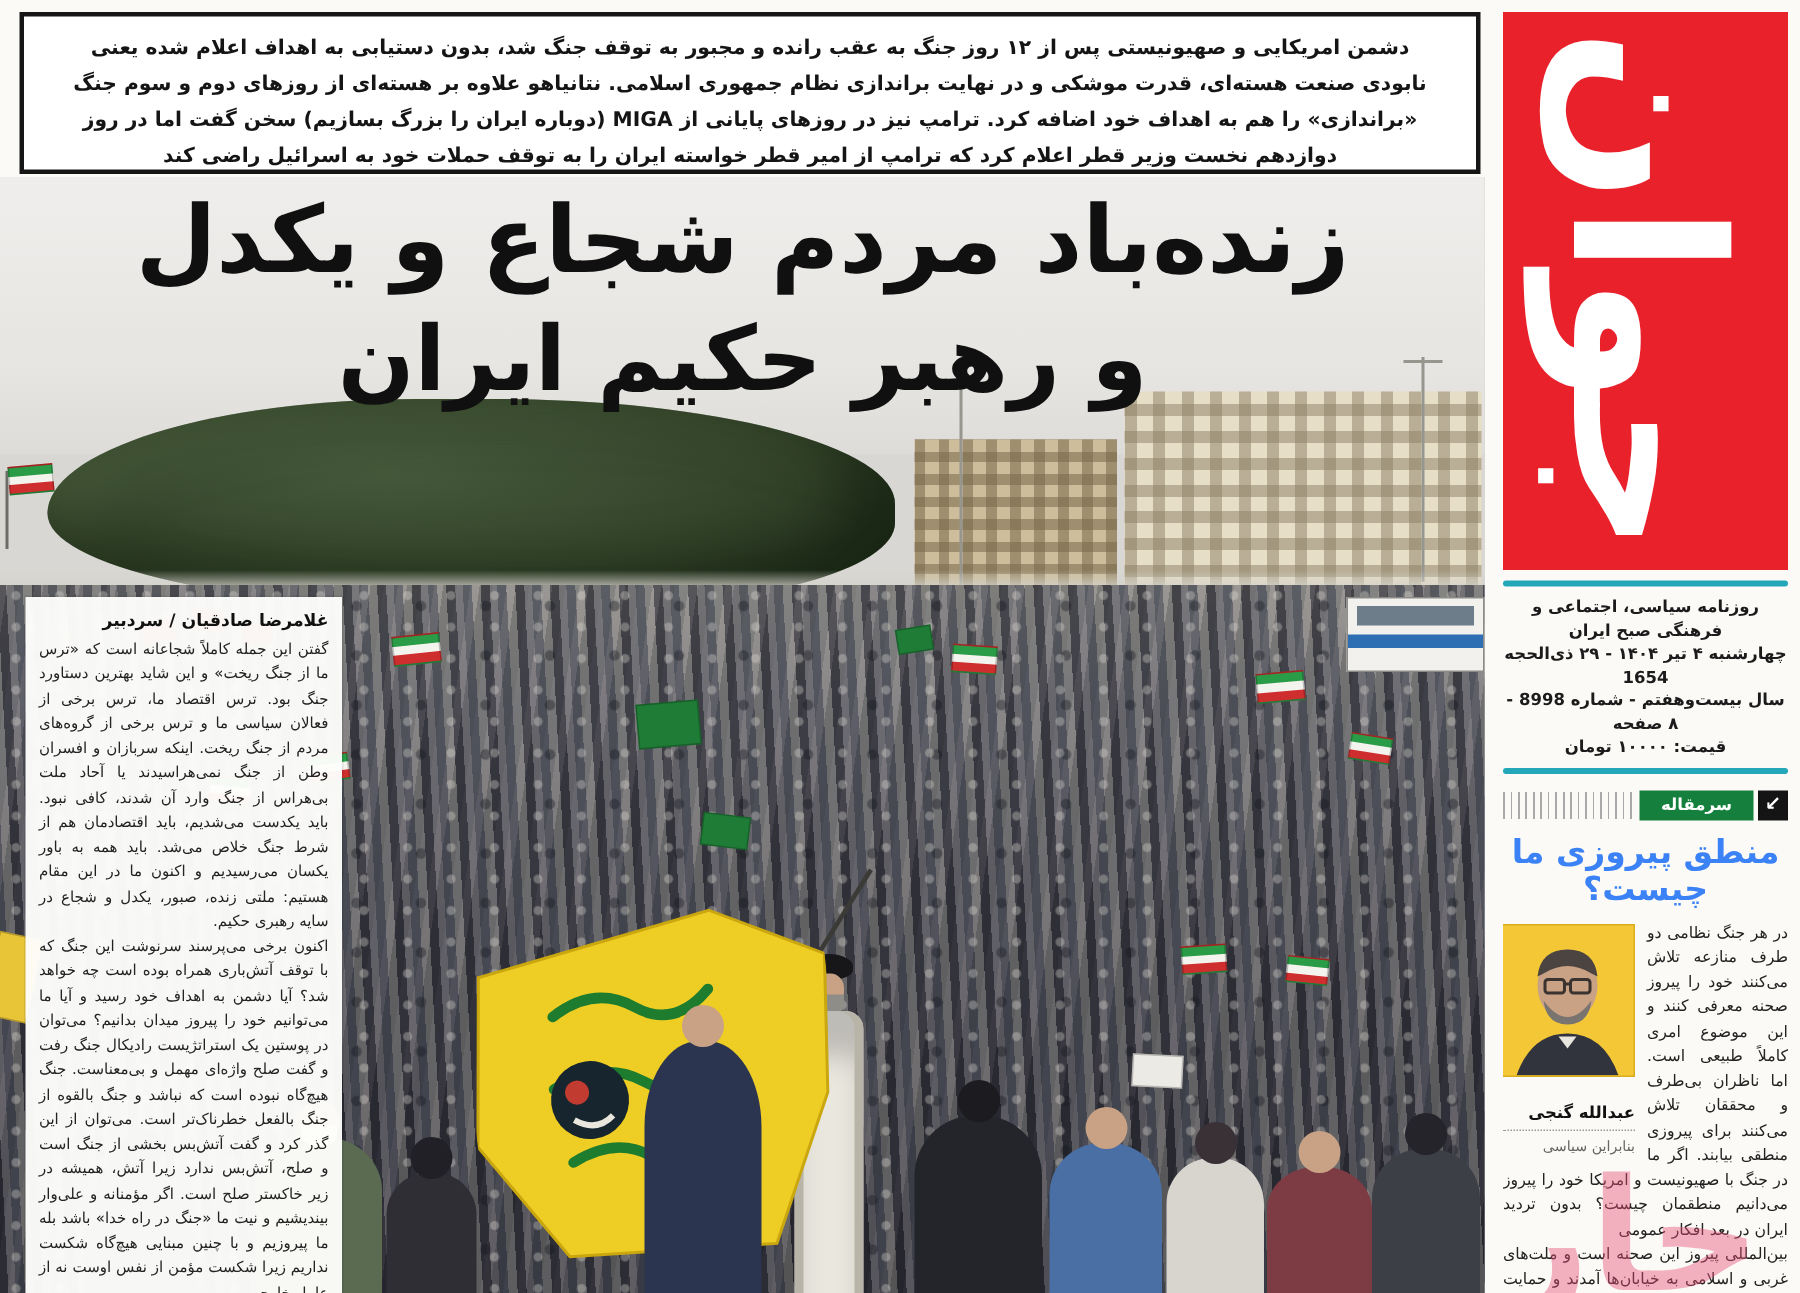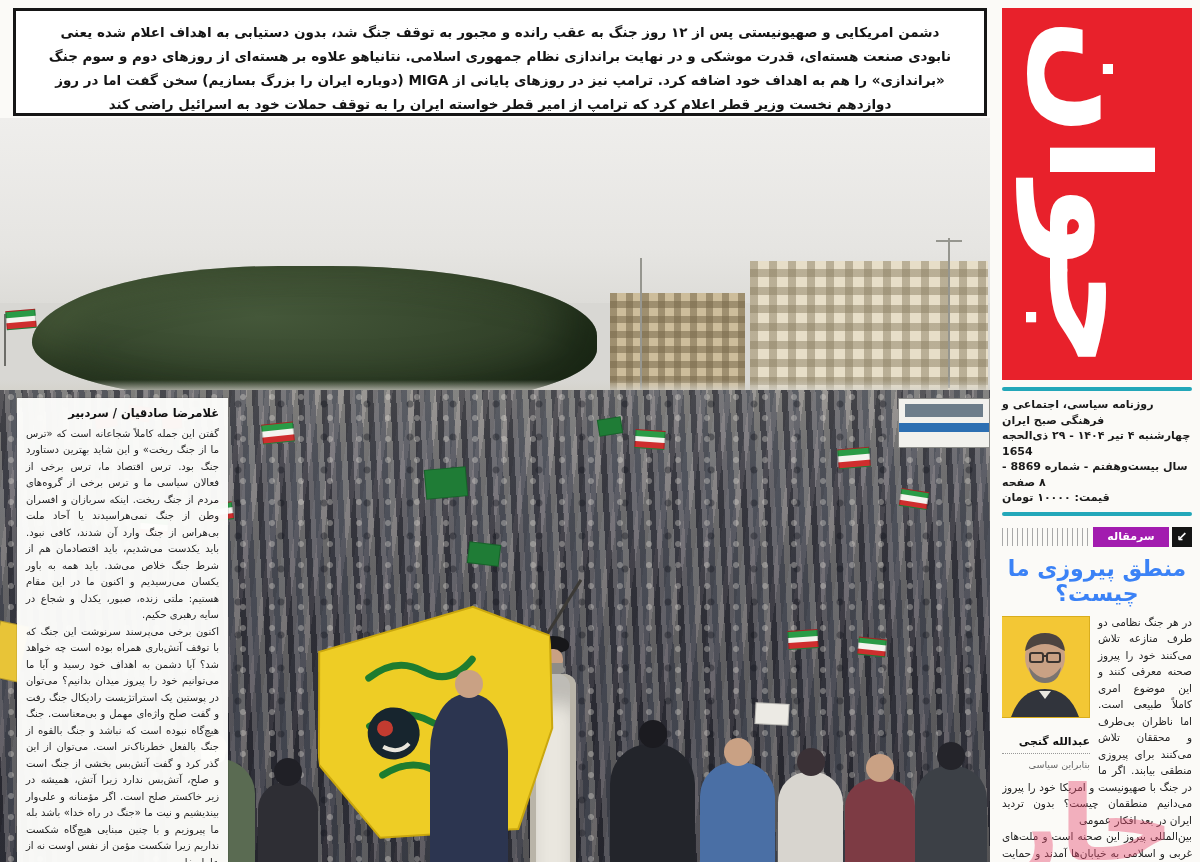--- a/index.html
+++ b/index.html
@@ -76,25 +76,25 @@
 
   
   .rail{position:absolute;left:1002px;top:8px;width:190px;z-index:7;}
   .logo-box{position:relative;width:190px;height:372px;background:#e8212b;overflow:hidden;
             display:flex;align-items:center;justify-content:center;}
   .logo-box .logo-word{transform:rotate(90deg);white-space:nowrap;color:#ffffff;
             font-size:138px;font-weight:bold;line-height:1;font-family:"DejaVu Sans",sans-serif;}
   .rule{width:190px;height:4px;background:#23a7b9;border-radius:2px;}
   .rule.r1{margin:7px 0 6px;}
   .rule.r2{margin:6px 0 10px;}
-  .paper-info{text-align:left;}
+  .paper-info{text-align:center;}
   .paper-info div{font-size:11px;font-weight:bold;color:#1b1b1b;line-height:15.5px;}
   .sec-row{display:flex;align-items:center;height:22px;margin:2px 0 8px;direction:ltr;}
   .barcode{flex:1;height:18px;background:repeating-linear-gradient(90deg,#a9a9a9 0 1px,transparent 1px 5px);}
-  .sec-label{width:76px;height:20px;background:#a21caf;color:#fff;font-size:11px;font-weight:bold;
+  .sec-label{width:76px;height:20px;background:#15803d;color:#fff;font-size:11px;font-weight:bold;
              display:flex;align-items:center;justify-content:center;margin-left:4px;}
   .corner-ic{width:20px;height:20px;background:#141414;color:#fff;font-size:13px;font-weight:bold;
              display:flex;align-items:center;justify-content:center;margin-left:3px;}
   .ed-title{font-size:22px;font-weight:bold;color:#3b82f6;text-align:center;margin:0 0 8px;}
   .ed-body{font-size:10.5px;line-height:16.5px;color:#232323;text-align:justify;overflow:hidden;height:318px;}
   .ed-body p{margin:0;}
   .author-card{float:left;width:88px;margin:2px 8px 4px 0;}
   .author-photo{width:88px;height:100px;background:#f3c735;position:relative;overflow:hidden;
                 border:1px solid #d9ad1d;}
   .author-name{font-size:11px;font-weight:bold;color:#111;margin-top:16px;
@@ -191,37 +191,41 @@
     </div>
     <div class="fig" style="left:915px;width:72px;height:96px;background:#3c4046;">
       <span class="head" style="background:#24242a;"></span>
     </div>
   </div>
 
   <div class="lead-box">
     <p>دشمن امریکایی و صهیونیستی پس از ۱۲ روز جنگ به عقب رانده و مجبور به توقف جنگ شد، بدون دستیابی به اهداف اعلام شده یعنی نابودی صنعت هسته‌ای، قدرت موشکی و در نهایت براندازی نظام جمهوری اسلامی. نتانیاهو علاوه بر هسته‌ای از روزهای دوم و سوم جنگ «براندازی» را هم به اهداف خود اضافه کرد. ترامپ نیز در روزهای پایانی از MIGA (دوباره ایران را بزرگ بسازیم) سخن گفت اما در روز دوازدهم نخست وزیر قطر اعلام کرد که ترامپ از امیر قطر خواسته ایران را به توقف حملات خود به اسرائیل راضی کند</p>
   </div>
 
+  <div class="headline">
+    <div class="l1">زنده‌باد مردم شجاع و یکدل</div>
+    <div class="l2">و رهبر حکیم ایران</div>
+  </div>
 
   <div class="left-col">
     <p class="byline">غلامرضا صادقیان / سردبیر</p>
     <p>گفتن این جمله کاملاً شجاعانه است که «ترس ما از جنگ ریخت» و این شاید بهترین دستاورد جنگ بود. ترس اقتصاد ما، ترس برخی از فعالان سیاسی ما و ترس برخی از گروه‌های مردم از جنگ ریخت. اینکه سربازان و افسران وطن از جنگ نمی‌هراسیدند یا آحاد ملت بی‌هراس از جنگ وارد آن شدند، کافی نبود. باید یکدست می‌شدیم، باید اقتصادمان هم از شرط جنگ خلاص می‌شد. باید همه به باور یکسان می‌رسیدیم و اکنون ما در این مقام هستیم: ملتی زنده، صبور، یکدل و شجاع در سایه رهبری حکیم.</p>
     <p>اکنون برخی می‌پرسند سرنوشت این جنگ که با توقف آتش‌باری همراه بوده است چه خواهد شد؟ آیا دشمن به اهداف خود رسید و آیا ما می‌توانیم خود را پیروز میدان بدانیم؟ می‌توان در پوستین یک استراتژیست رادیکال جنگ رفت و گفت صلح واژه‌ای مهمل و بی‌معناست. جنگ هیچ‌گاه نبوده است که نباشد و جنگ بالقوه از جنگ بالفعل خطرناک‌تر است. می‌توان از این گذر کرد و گفت آتش‌بس بخشی از جنگ است و صلح، آتش‌بس ندارد زیرا آتش، همیشه در زیر خاکستر صلح است. اگر مؤمنانه و علی‌وار بیندیشیم و نیت ما «جنگ در راه خدا» باشد بله ما پیروزیم و با چنین مبنایی هیچ‌گاه شکست نداریم زیرا شکست مؤمن از نفس اوست نه از عامل خارجی.</p>
 
   </div>
 
   <div class="rail">
     <div class="logo-box">
       <div class="logo-word">جوان</div>
     </div>
     <div class="rule r1"></div>
     <div class="paper-info">
       <div>روزنامه سیاسی، اجتماعی و فرهنگی صبح ایران</div>
       <div>چهارشنبه ۴ تیر ۱۴۰۴ - ۲۹ ذی‌الحجه 1654</div>
-      <div>سال بیست‌وهفتم - شماره 8869 - ۸ صفحه</div>
+      <div>سال بیست‌وهفتم - شماره 8998 - ۸ صفحه</div>
       <div>قیمت: ۱۰۰۰۰ تومان</div>
     </div>
     <div class="rule r2"></div>
 
     <div class="sec-row">
       <div class="barcode"></div>
       <div class="sec-label">سرمقاله</div>
       <div class="corner-ic">↙</div>
     </div>
 

